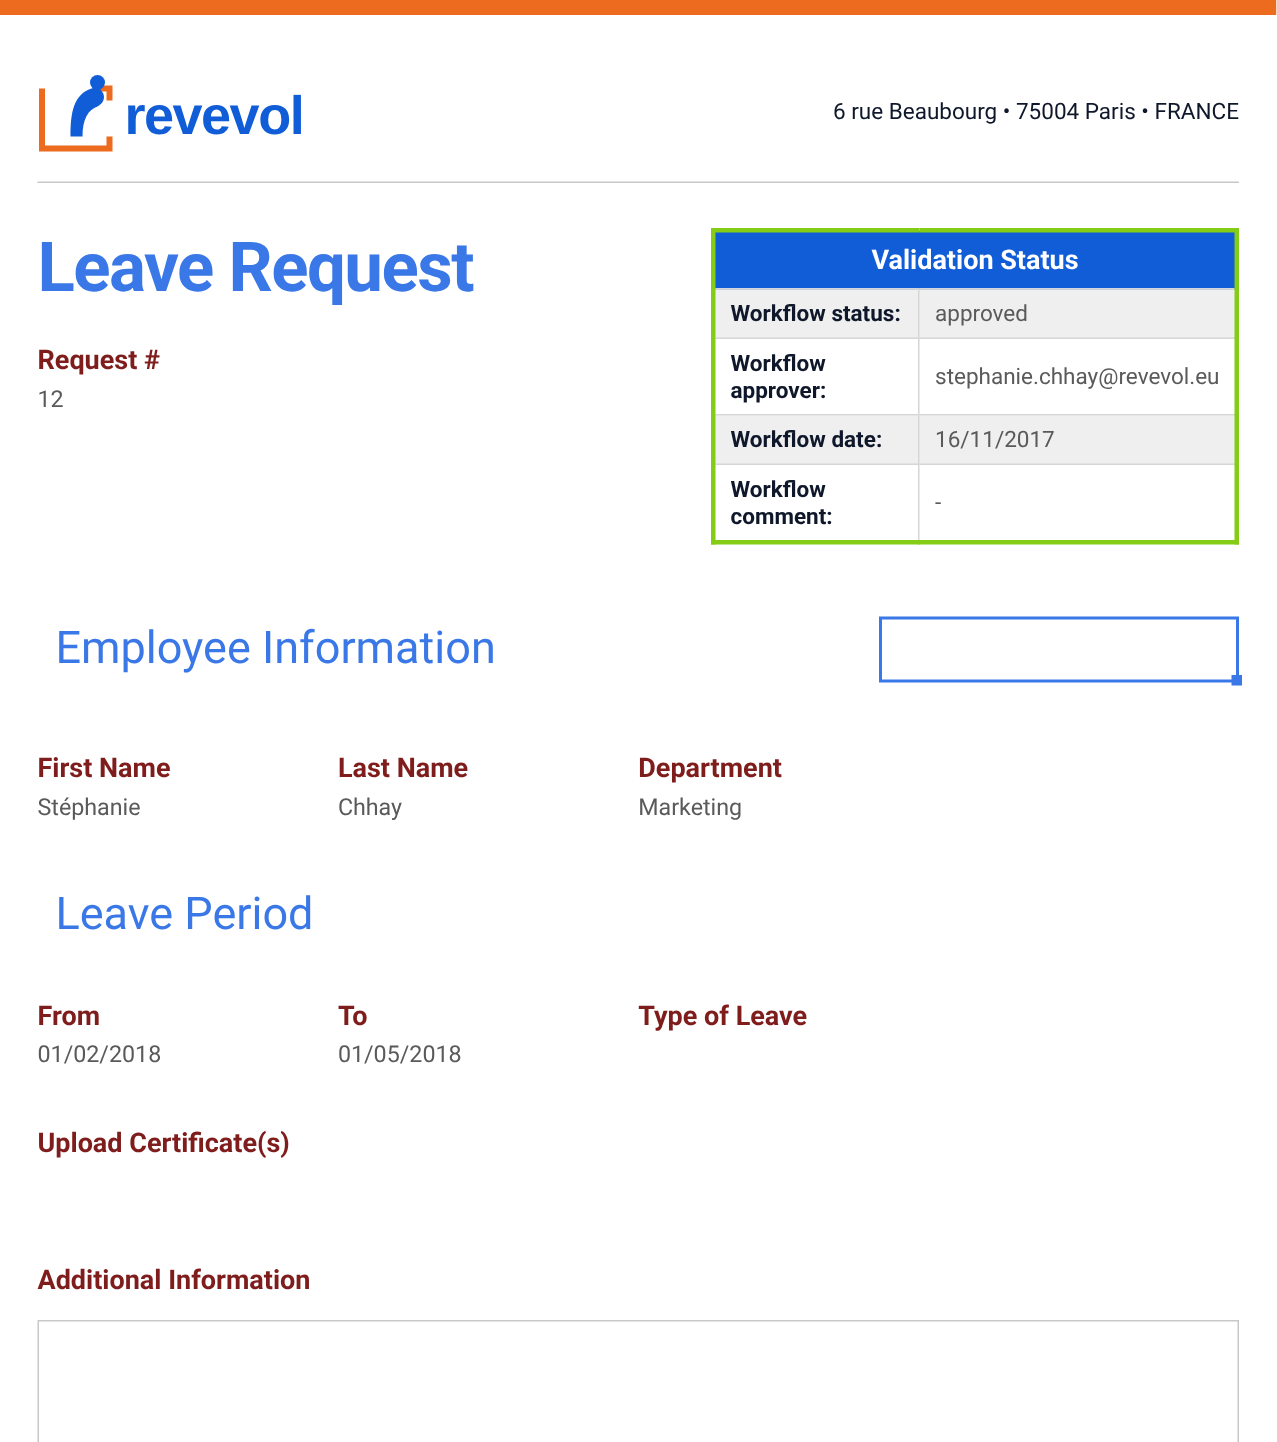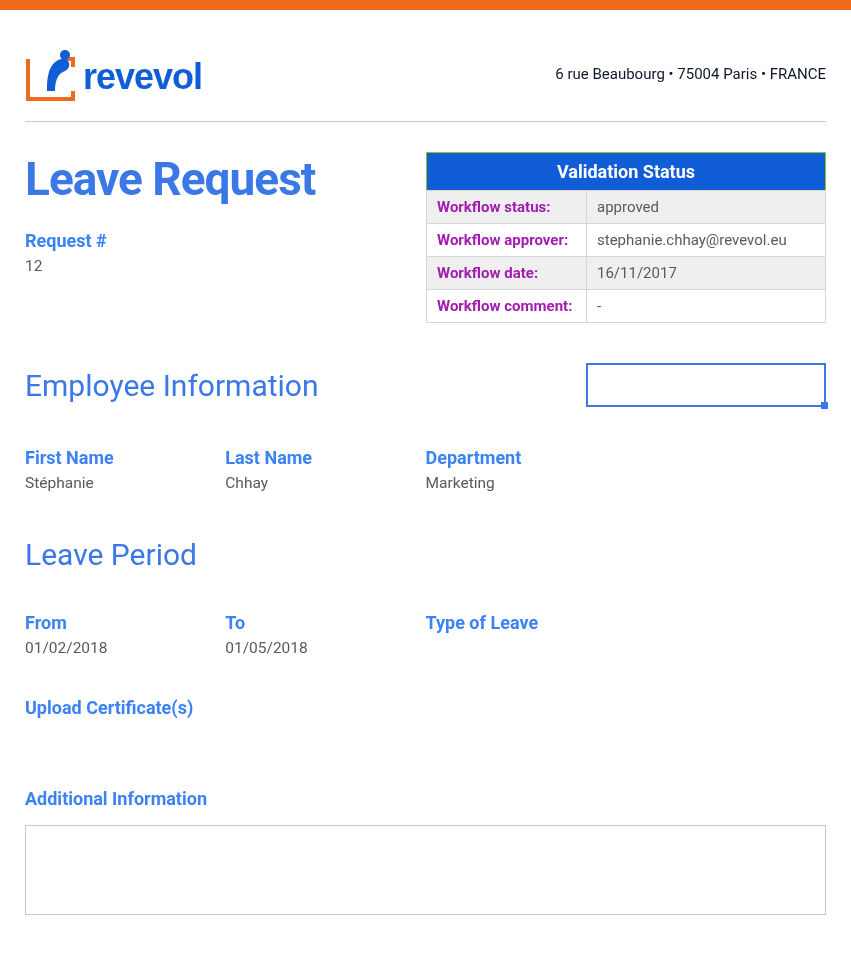--- a/index.html
+++ b/index.html
@@ -49,66 +49,66 @@
     margin: 0 0 4px 0;
     letter-spacing: -1px;
   }
   .submitted {
     font-size: 18px;
     font-weight: 700;
     color: #ed6b1f;
     margin: 0;
   }
   .status-table {
-    width: 400px;
+    width: 352px;
     border-collapse: collapse;
-    border: 1px solid #84cc16;
+    border: 3px solid #84cc16;
     font-size: 15px;
   }
   .status-table th.header-cell {
     background: #115dd8;
     color: #fff;
     font-weight: 700;
     font-size: 18px;
     text-align: center;
     padding: 8px;
   }
   .status-table td {
     padding: 7px 10px;
     border: 1px solid #d6d6d6;
     color: #5a5a5a;
   }
   .status-table td.label {
     font-weight: 700;
-    color: #a21caf;
+    color: #0f172a;
     width: 160px;
   }
   .status-table tr.shaded td { background: #efefef; }
   .req-block { margin-top: 24px; }
   .field-label {
     font-weight: 700;
     font-size: 18px;
-    color: #3b82f6;
+    color: #7f1d1d;
     margin-bottom: 6px;
   }
   .field-value {
     font-size: 15.5px;
     color: #5a5a5a;
   }
   .section-row {
     display: flex;
     justify-content: space-between;
     align-items: center;
     margin-top: 40px;
   }
   .section-title {
     font-size: 30px;
     font-weight: 400;
     color: #3b78e7;
-    margin: 0;
+    margin: 12px;
   }
   .select-box {
     width: 240px;
     height: 44px;
     border: 2px solid #3b78e7;
     position: relative;
   }
   .select-handle {
     position: absolute;
     bottom: -4px;

